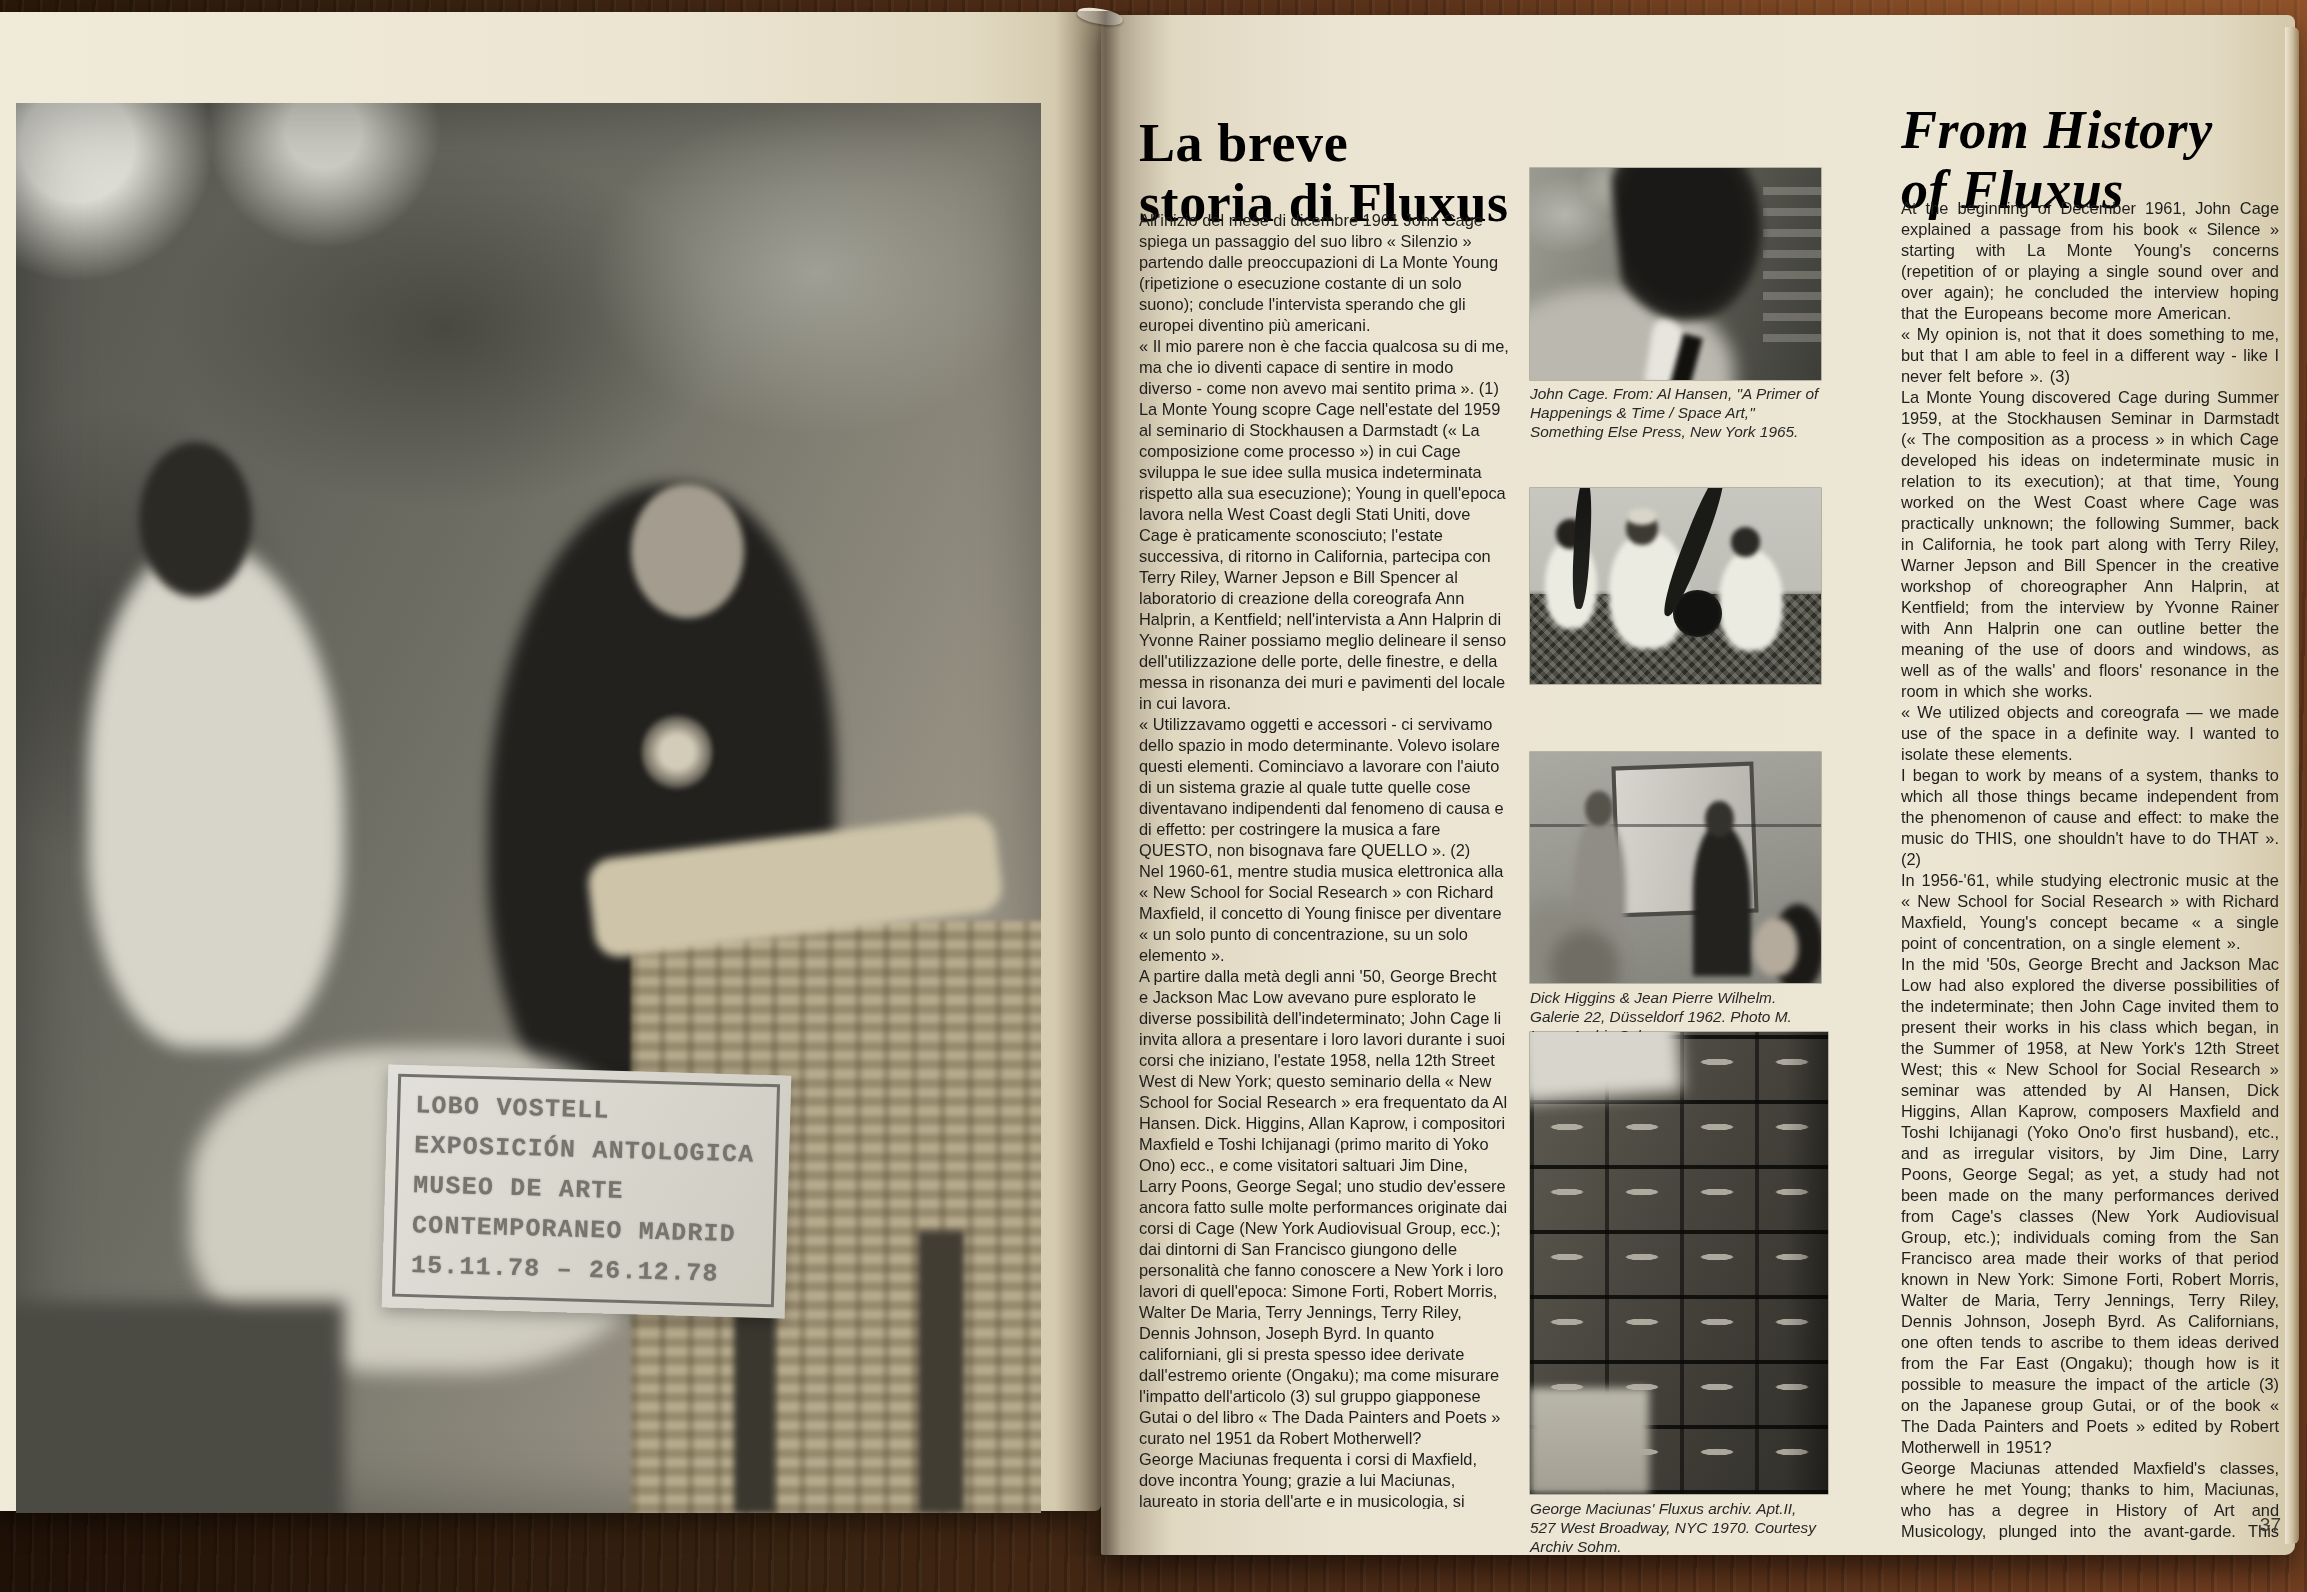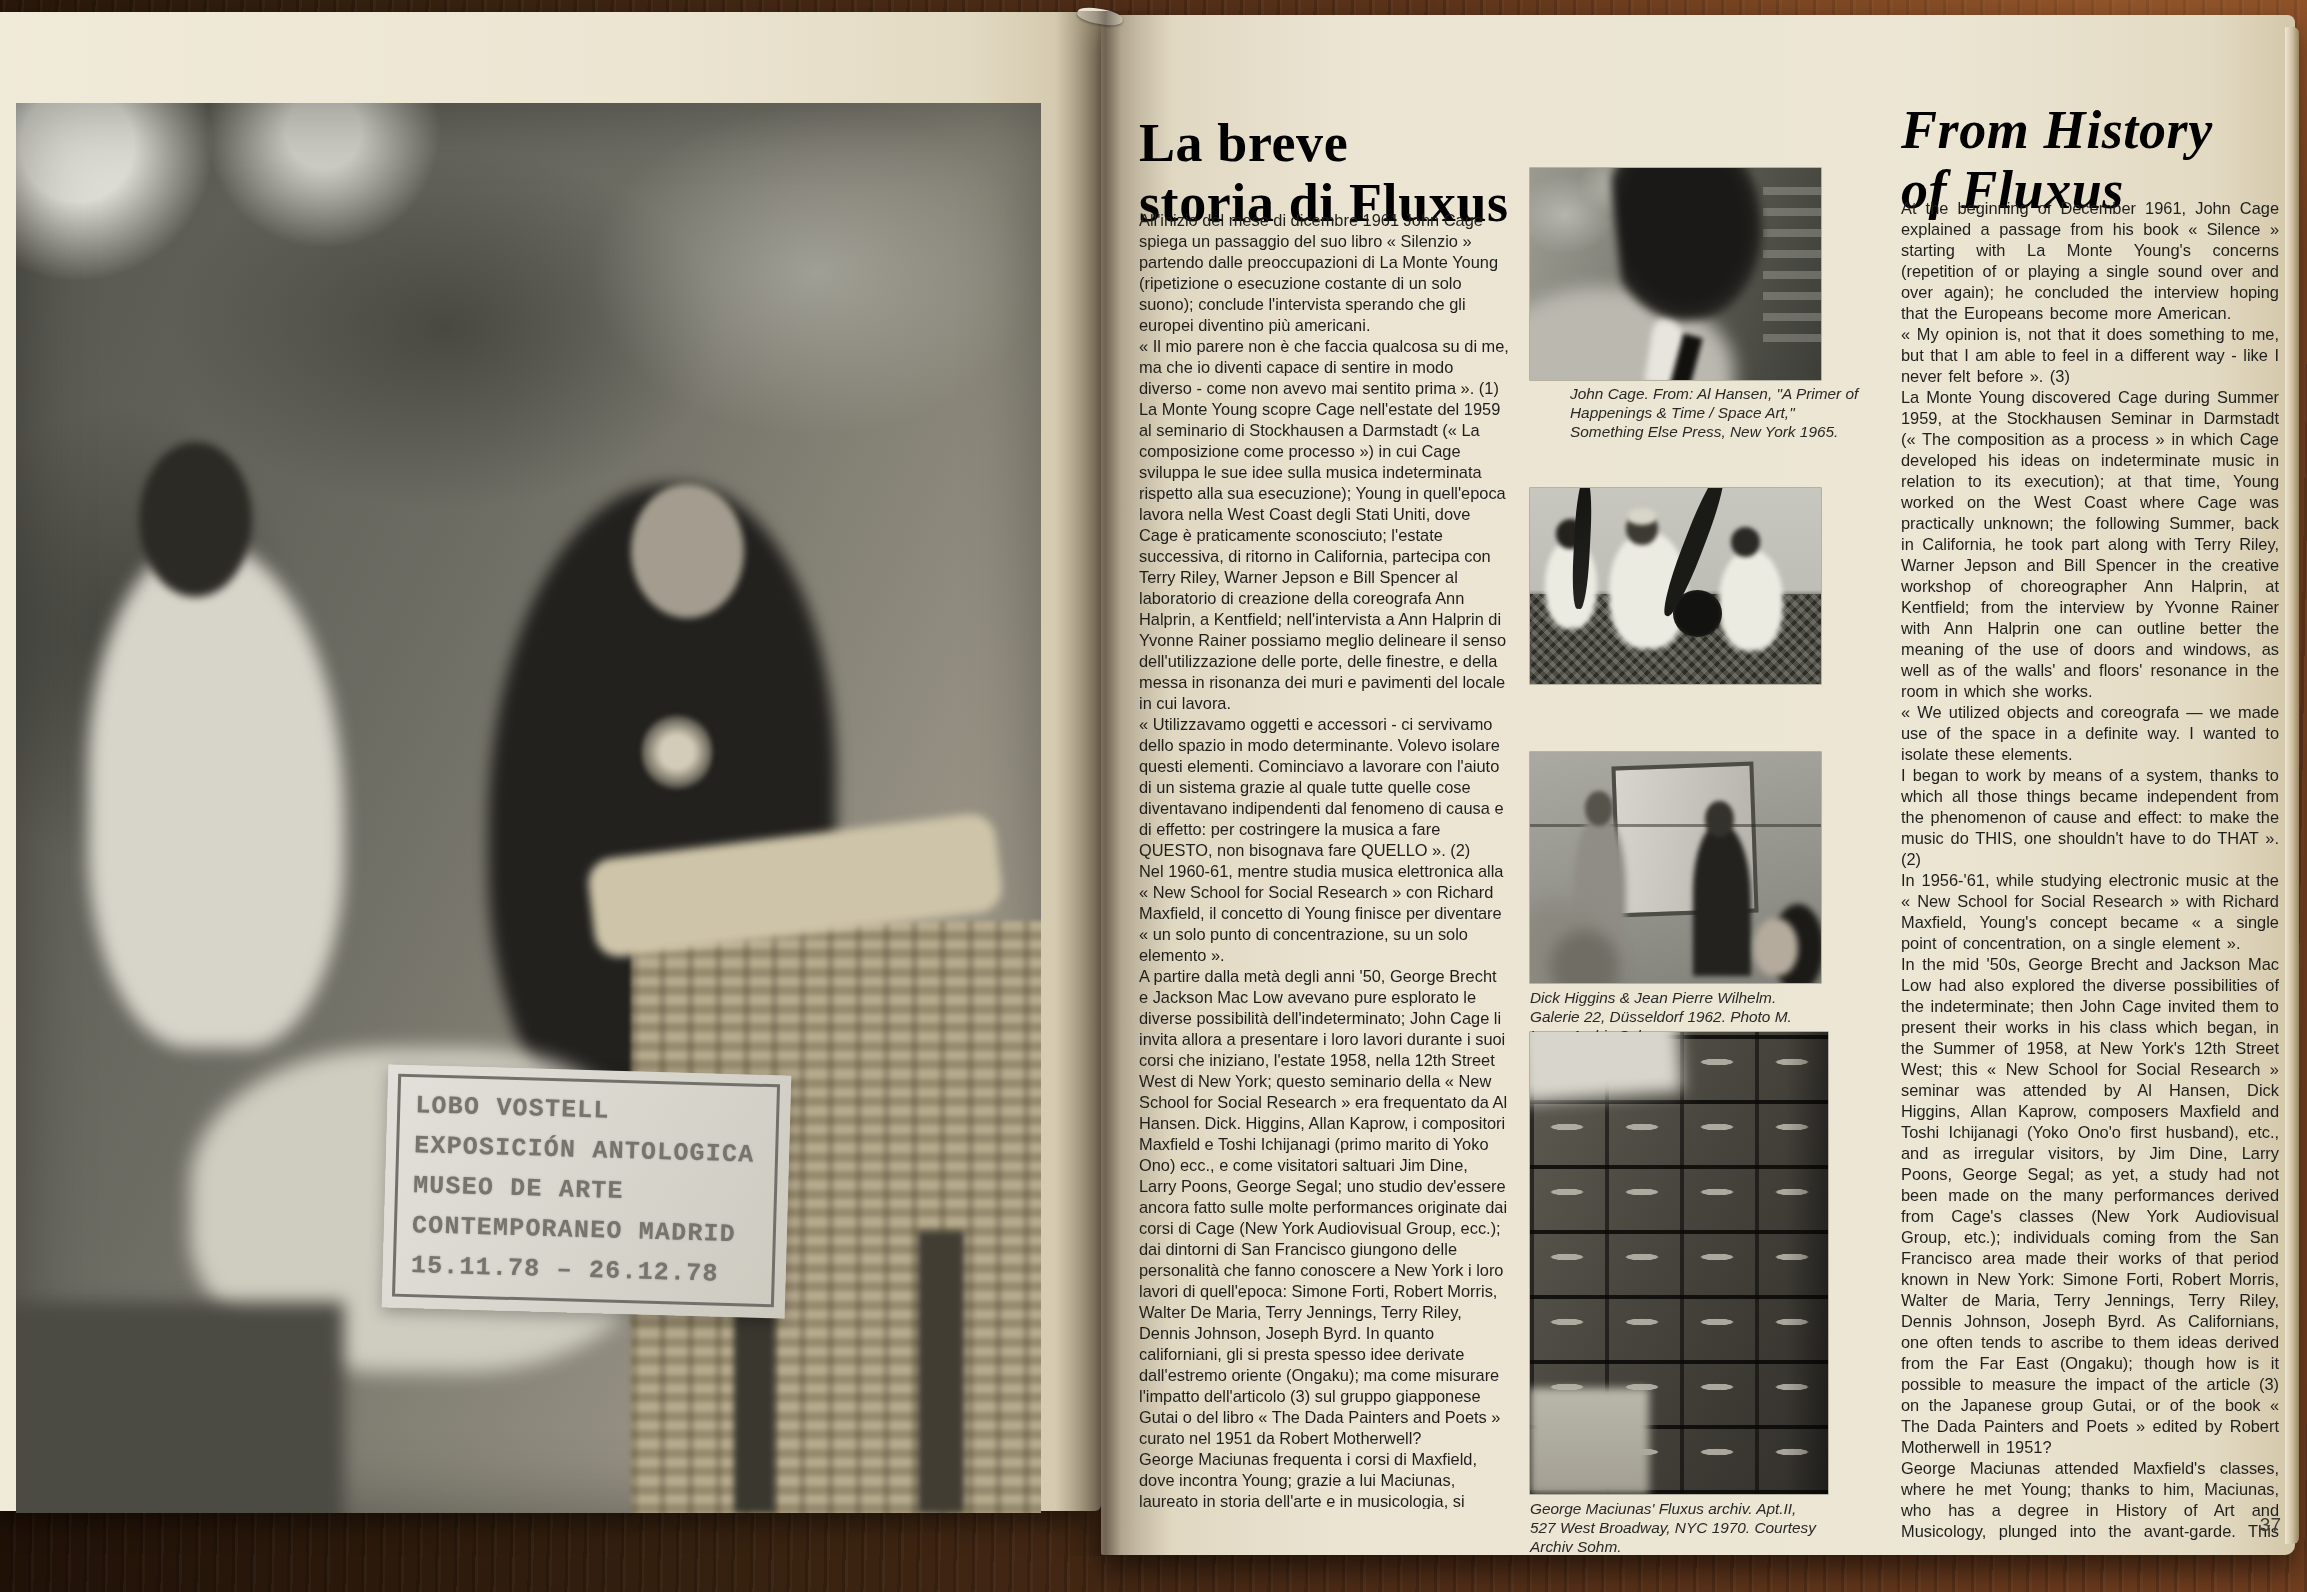--- a/index.html
+++ b/index.html
@@ -61,21 +61,21 @@
 5;font-size:54px;line-height:1.1;white-space:pre-line;letter-spacing:0.6px;}
   #title-it{left:1139px;top:78px;width:395px;}
   #title-en{left:1901px;top:65px;width:395px;font-style:italic;}
   .bodycol{position:absolute;color:#1e1e1c;font-size:16.4px;line-height:21px;overflow:hidden;}
   .bodycol p{margin:0;}
   #body-it{left:1139px;top:210px;width:370px;height:1299px;text-align:left;}
   #body-en{left:1901px;top:198px;width:378px;height:1345px;text-align:justify;word-spacing:1.9px;}
   
   .ph{position:absolute;left:1530px;width:291px;overflow:hidden;box-shadow:0 0 0 0.6px rgba(40,40,36,.45);}
   .caption{position:absolute;left:1530px;width:295px;font-style:italic;font-size:15.4px;line-height:19px;color:#282826;}
-  #cap1{top:384px;margin-left:40px;} #cap2{top:689px;} #cap3{top:988px;} #cap4{top:1499px;}
+  #cap1{top:384px;} #cap2{top:689px;} #cap3{top:988px;} #cap4{top:1499px;}
   #ph1{top:168px;height:212px;
     background:
       radial-gradient(ellipse 74px 56px at 12% 22%, rgba(190,190,182,.8), transparent 70%),
       radial-gradient(ellipse 56px 43px at 30% 8%, rgba(205,205,196,.7), transparent 70%),
       linear-gradient(105deg,#9a9a91 0%,#84847b 32%,#57574f 62%,#3e3e39 100%);}
   .p1-streaks{position:absolute;right:0;top:8%;width:20%;height:74%;opacity:.6;
     background:repeating-linear-gradient(0deg, rgba(205,202,192,.5) 0 8px, transparent 8px 21px);}
   .p1-head{position:absolute;left:30%;top:-8%;width:50%;height:80%;transform:rotate(-6deg);filter:blur(4.3px);
     background:radial-gradient(ellipse at 46% 42%, #1a1917 0 55%, #252420 68%, transparent 73%);}
   .p1-shoulder{position:absolute;left:-12%;bottom:-28%;width:82%;height:72%;background:#bab8af;

